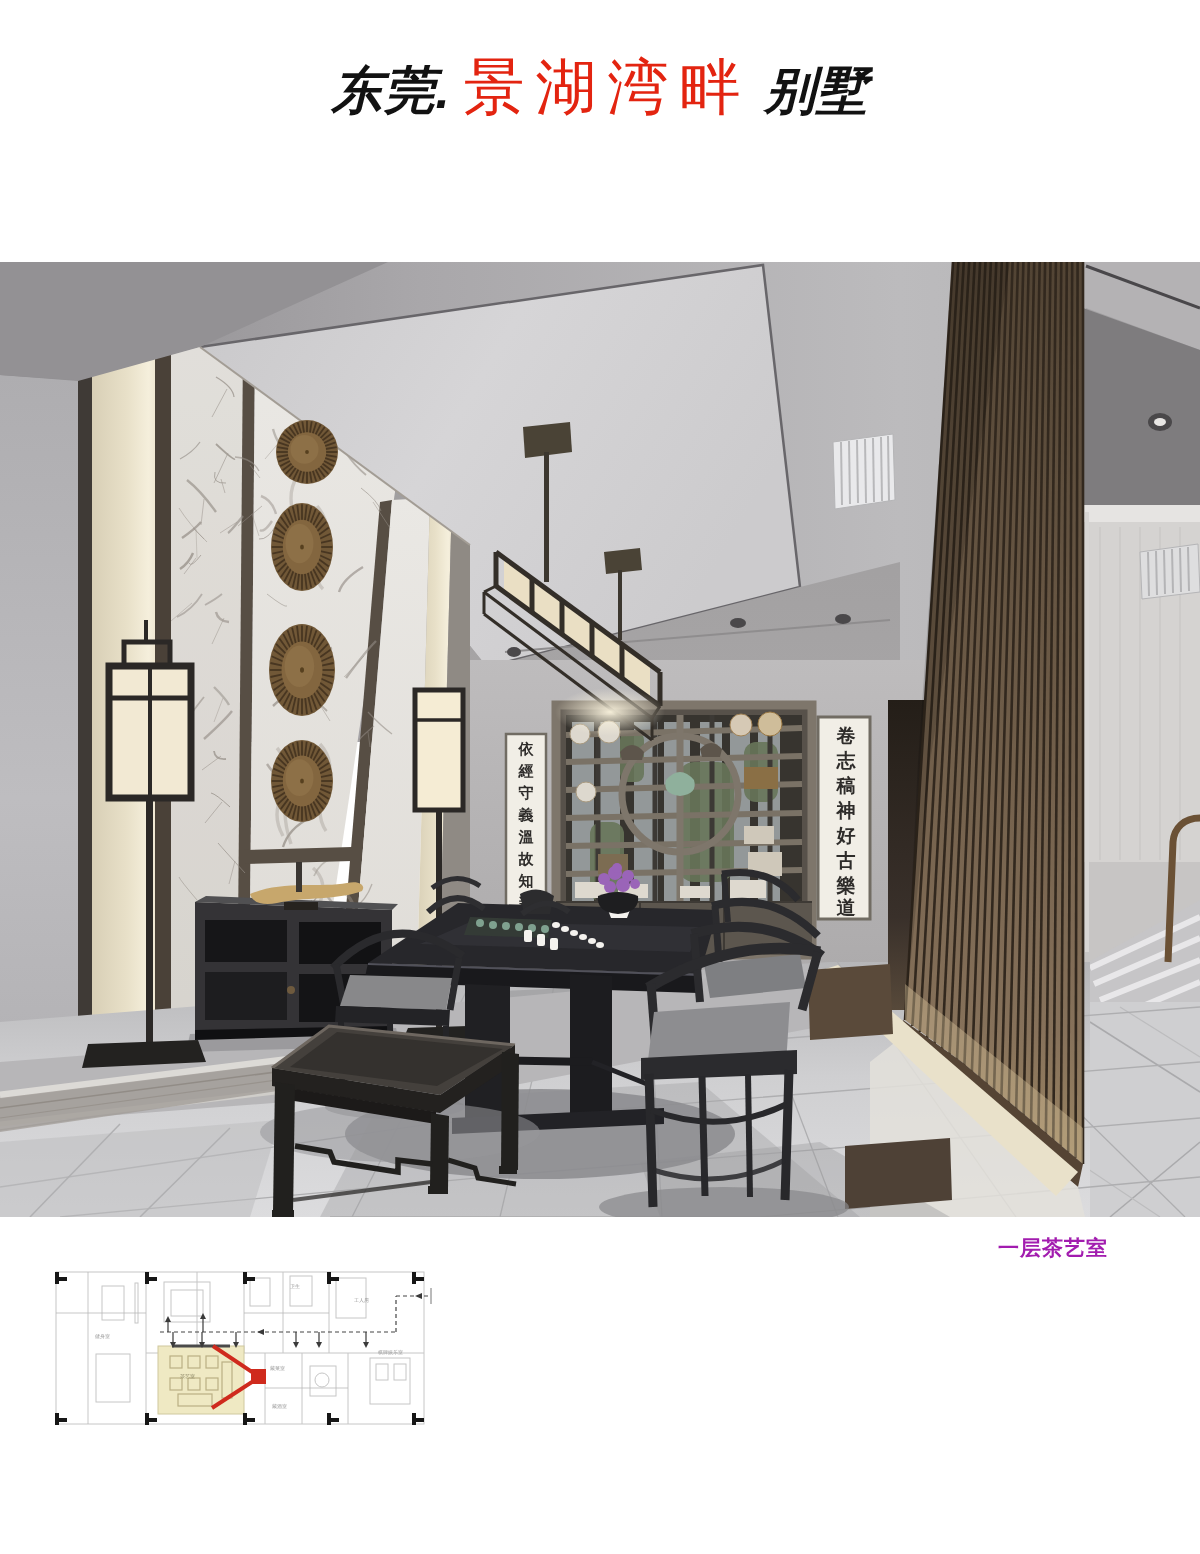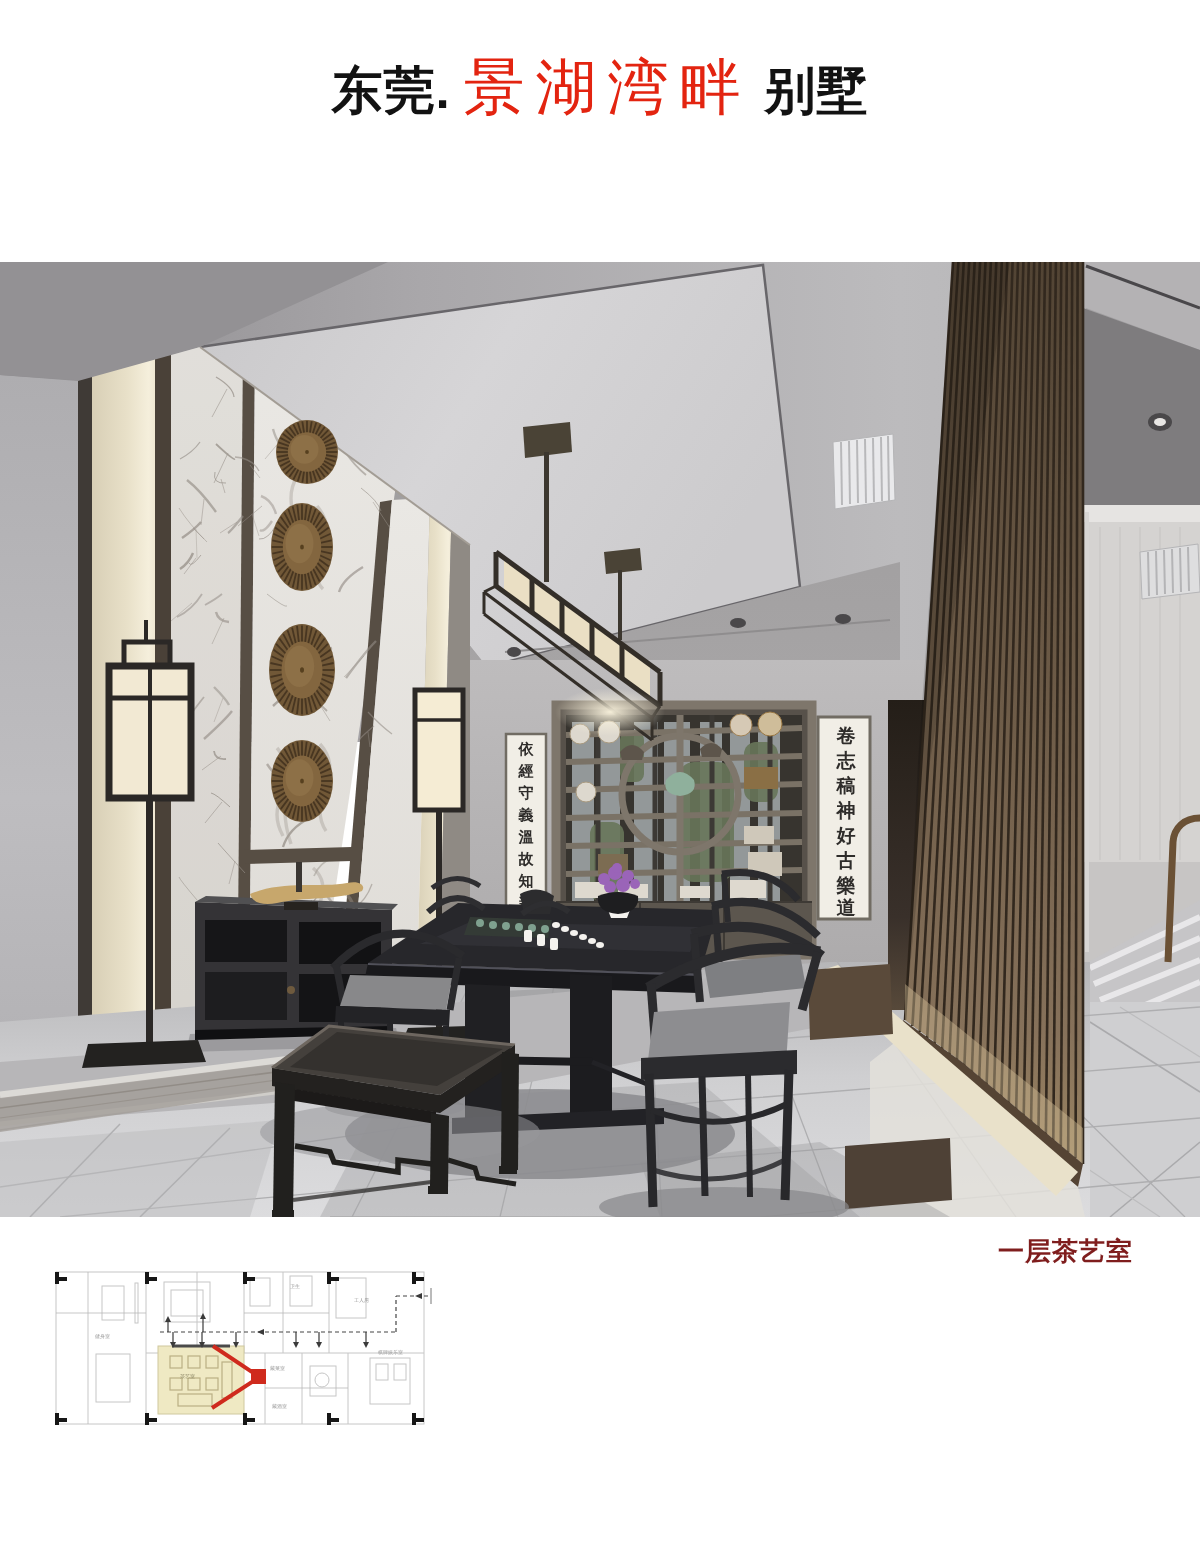--- a/index.html
+++ b/index.html
@@ -1,22 +1,22 @@
 <!DOCTYPE html>
 <html lang="zh"><head>
 <meta charset="utf-8">
 <title>东莞景湖湾畔别墅</title>
 <style>
 html,body{margin:0;padding:0;background:#fff;}
 #page{position:relative;width:1200px;height:1554px;background:#ffffff;overflow:hidden;font-family:"Liberation Sans",sans-serif;}
 #title{position:absolute;top:47px;left:0;width:1200px;text-align:center;white-space:nowrap;}
-#title .blk{font-size:51px;font-weight:bold;color:#121212;letter-spacing:1px;}
+#title .blk{font-size:51px;font-weight:bold;color:#121212;letter-spacing:1px;font-style:italic;}
 #title .red{font-size:61px;font-weight:normal;color:#e32410;letter-spacing:11px;margin:0 13px;}
 #photo{position:absolute;top:262px;left:0;width:1200px;height:955px;}
-#caption{position:absolute;top:1234px;left:998px;font-size:26px;color:#7f1d1d;letter-spacing:1px;font-weight:bold;}
+#caption{position:absolute;top:1234px;left:998px;font-size:21px;color:#a21caf;letter-spacing:1px;font-weight:bold;}
 #plan{position:absolute;top:1258px;left:40px;width:400px;height:196px;}
 </style>
 </head>
 <body>
 <div id="page">
 
 <div id="title"><span class="blk">东莞.</span><span class="red">景湖湾畔</span><span class="blk">别墅</span></div>
 
 <div id="photo">
 <svg width="1200" height="955" viewBox="0 0 1200 955" xmlns="http://www.w3.org/2000/svg" style="display:block">

